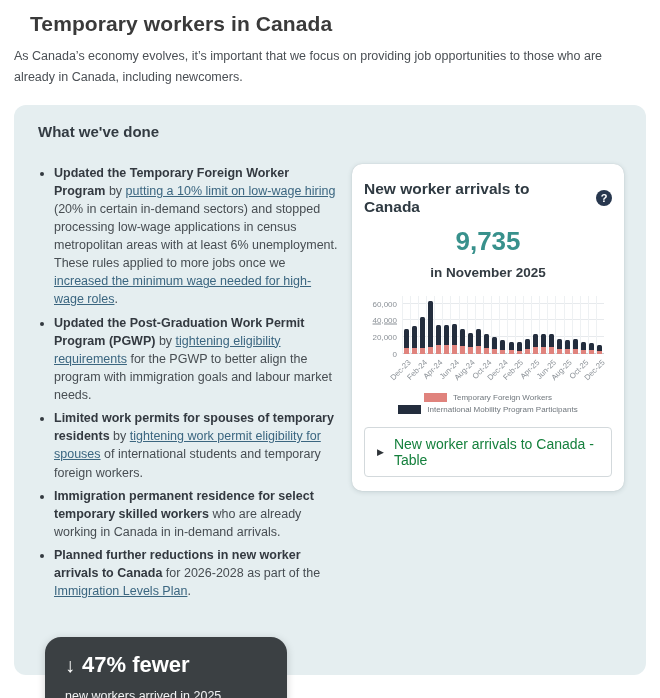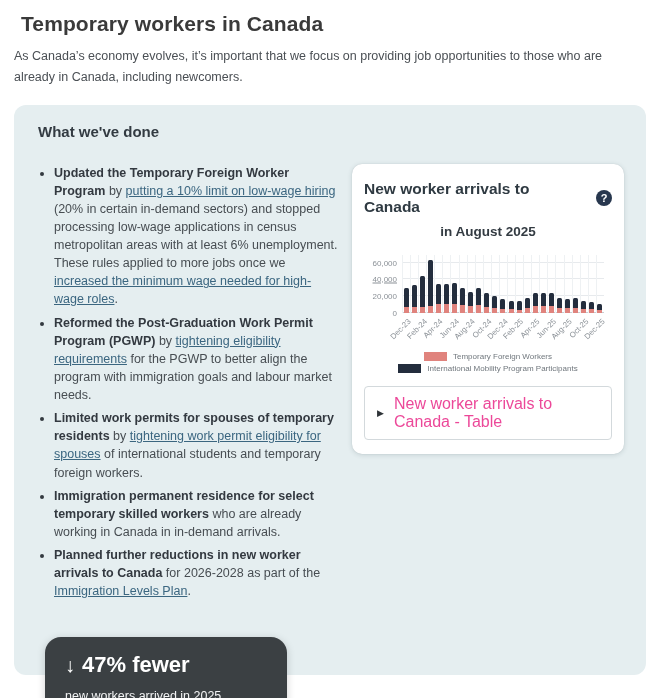--- a/index.html
+++ b/index.html
@@ -3,21 +3,21 @@
 <meta charset="utf-8">
 <style>
   * { box-sizing: border-box; margin: 0; padding: 0; }
   html,body { background:#ffffff; }
   body {
     width:660px; height:698px; overflow:hidden;
     font-family:"Liberation Sans","DejaVu Sans",sans-serif;
     color:#474d52;
   }
   .page { width:660px; padding:10px 14px 0; }
-  .page-title { font-size:21px; font-weight:700; color:#3a3a3a; letter-spacing:.1px; margin:2px 7px 10px; }
+  .page-title { font-size:21px; font-weight:700; color:#3a3a3a; letter-spacing:.1px; margin:2px 16px 10px; }
   .intro { font-size:12.5px; line-height:1.7; color:#4a4f54; margin-bottom:16px; max-width:636px; }
 
   .card {
     background:#e5eef0; border-radius:12px; position:relative;
     padding:18px 22px 70px; min-height:560px;
   }
   .card-heading { font-size:15px; font-weight:700; color:#333b42; margin:0 0 24px 2px; }
   .cols { display:flex; gap:14px; align-items:flex-start; }
   .left-col { width:302px; flex:none; }
 
@@ -56,21 +56,21 @@
     transform:rotate(-45deg) scale(0.78); transform-origin:100% 0; }
 
   .legend { margin-top:0; }
   .leg-row { display:flex; align-items:center; justify-content:center; gap:6px; margin-top:3px; }
   .swatch { width:23px; height:9px; flex:none; }
   .leg-label { font-size:8px; color:#70777d; }
 
   .expander { margin-top:13px; border:1px solid #d3d9dc; border-radius:4px; background:#fff;
     padding:8px 12px; display:flex; align-items:center; gap:10px; cursor:pointer; }
   .tri-icon { font-size:9px; color:#2e3338; flex:none; }
-  .expander-label { font-size:16px; color:#ec4899; }
+  .expander-label { font-size:14px; color:#15803d; }
 
   .callout { position:relative; z-index:2; width:242px; margin:-38px 0 0 31px;
     background:#3b4043; border-radius:16px; padding:15px 20px 17px; color:#fff;
     box-shadow:0 2px 8px rgba(0,0,0,.18); }
   .co-head { font-size:22px; font-weight:700; display:flex; align-items:center; gap:7px; color:#fff; }
   .co-arrow { font-size:20px; font-weight:700; line-height:1; }
   .co-body { margin-top:8px; font-size:12.5px; line-height:1.65; color:#f2f3f4; max-width:228px; }
 </style>
 </head>
 <body>
@@ -78,33 +78,34 @@
 <div class="page">
   <h1 class="page-title">Temporary workers in Canada</h1>
   <p class="intro">As Canada’s economy evolves, it’s important that we focus on providing job opportunities to those who are already in Canada, including newcomers.</p>
 
   <section class="card">
     <h2 class="card-heading">What we've done</h2>
     <div class="cols">
       <div class="left-col">
         <ul class="done-list">
             <li><span class="seg-bold">Updated the Temporary Foreign Worker Program</span><span class="seg-plain"> by </span><a href="#" class="lnk">putting a 10% limit on low-wage hiring</a><span class="seg-plain"> (20% in certain in-demand sectors) and stopped processing low-wage applications in census metropolitan areas with at least 6% unemployment. These rules applied to more jobs once we </span><a href="#" class="lnk">increased the minimum wage needed for high-wage roles</a><span class="seg-plain">.</span></li>
-            <li><span class="seg-bold">Reformed the Post-Graduation Work Permit Program (PGWP)</span><span class="seg-plain"> by </span><a href="#" class="lnk">tightening eligibility requirements</a><span class="seg-plain"> for the PGWP to better align the program with immigration goals and labour market needs.</span></li>
+            <li><span class="seg-bold">Updated the Post-Graduation Work Permit Program (PGWP)</span><span class="seg-plain"> by </span><a href="#" class="lnk">tightening eligibility requirements</a><span class="seg-plain"> for the PGWP to better align the program with immigration goals and labour market needs.</span></li>
             <li><span class="seg-bold">Limited work permits for spouses of temporary residents</span><span class="seg-plain"> by </span><a href="#" class="lnk">tightening work permit eligibility for spouses</a><span class="seg-plain"> of international students and temporary foreign workers.</span></li>
             <li><span class="seg-bold">Immigration permanent residence for select temporary skilled workers</span><span class="seg-plain"> who are already working in Canada in in-demand arrivals.</span></li>
             <li><span class="seg-bold">Planned further reductions in new worker arrivals to Canada</span><span class="seg-plain"> for 2026-2028 as part of the </span><a href="#" class="lnk">Immigration Levels Plan</a><span class="seg-plain">.</span></li>
           </ul>
       </div>
 
       <div class="chart-card">
         <div class="cc-title">
           <span>New worker arrivals to Canada</span>
           <span class="help-icon">?</span>
         </div>
-        <div class="cc-subtitle">in August 2025</div>
+        <div class="big-number">9,735</div>
+        <div class="cc-subtitle">in November 2025</div>
 
         <div class="plot-wrap">
           <div class="plot">
             <div class="grid-h axis" style="bottom: 0px;"></div>
               <div class="grid-h" style="bottom: 16.6667px;"></div>
               <div class="grid-h" style="bottom: 33.3333px;"></div>
               <div class="grid-h" style="bottom: 50px;"></div>
               <div class="bars">
                 <div class="bar-col">
                   <div class="bar">

